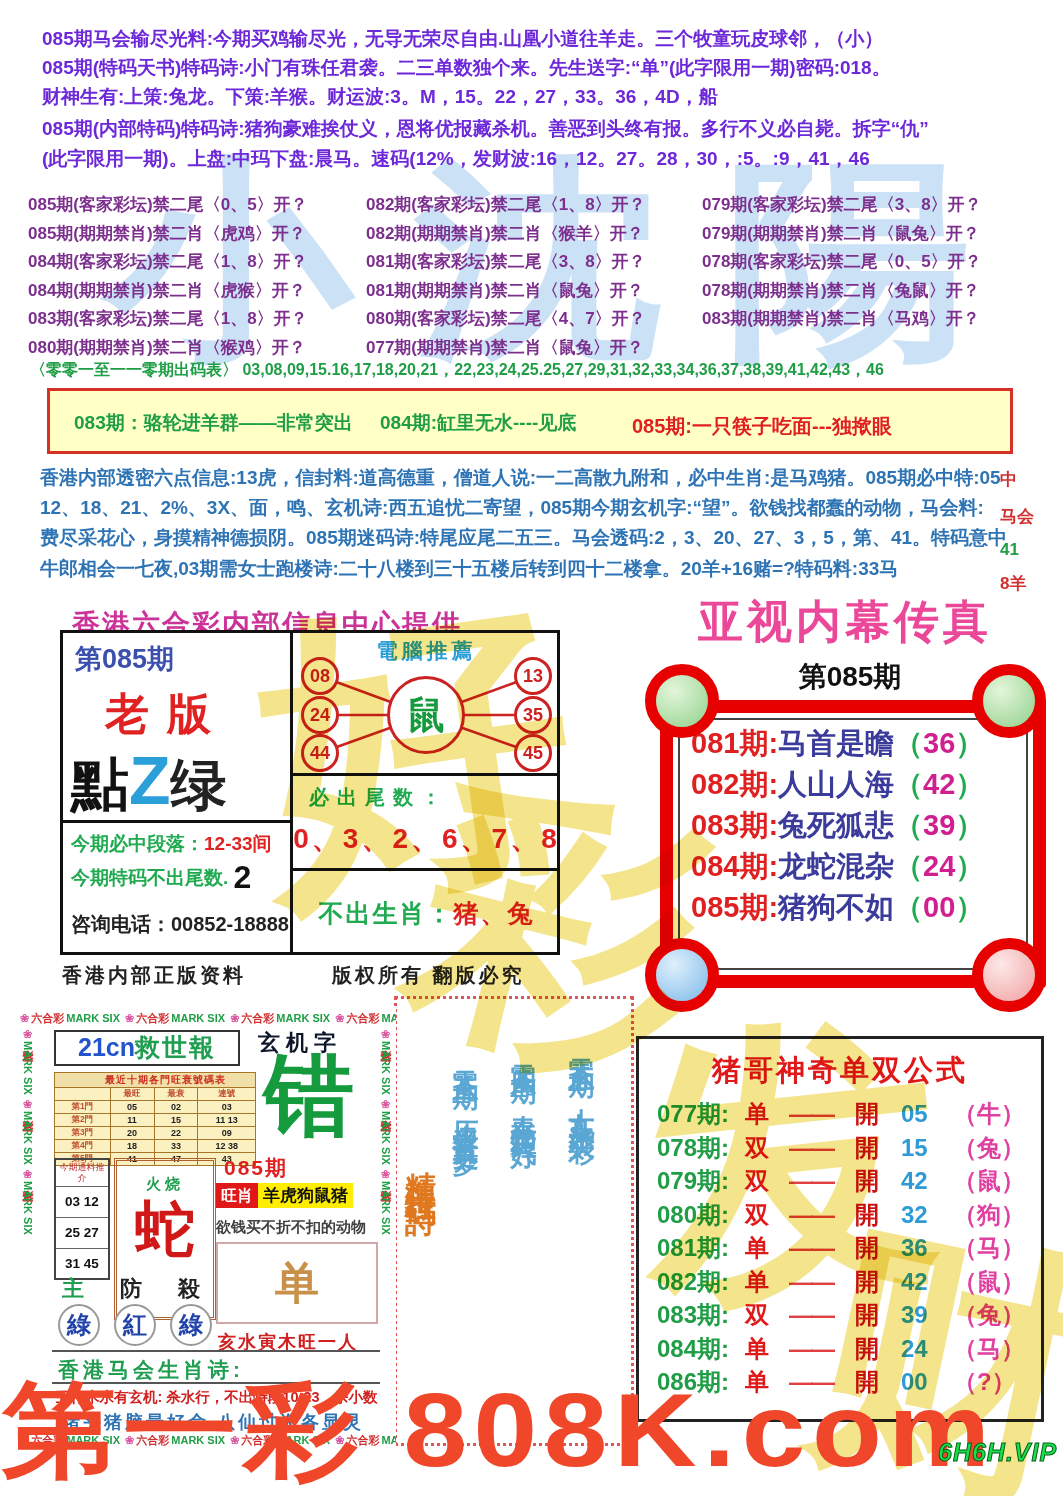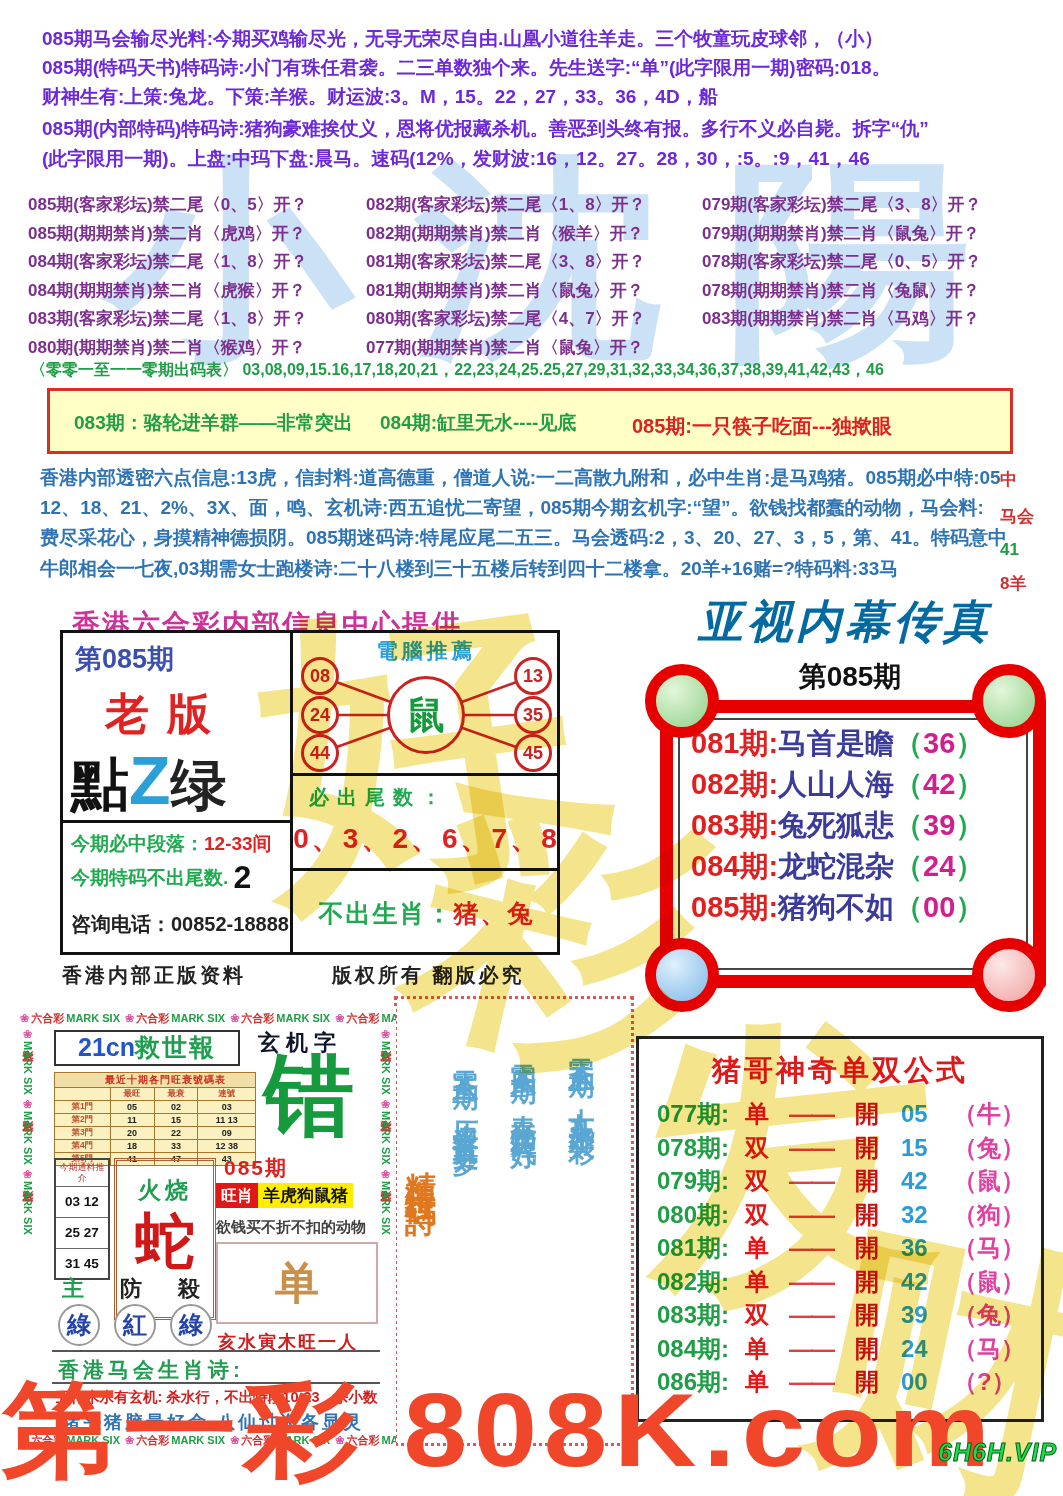--- a/index.html
+++ b/index.html
@@ -65,21 +65,21 @@
         box-sizing:border-box;text-align:center;line-height:32px;font-size:18px;font-weight:bold;color:#cc2222;z-index:2;}
   .ball-big{position:absolute;width:78px;height:78px;border:3px solid #cc2222;border-radius:50%;background:#fff;
         box-sizing:border-box;text-align:center;line-height:72px;font-size:38px;font-weight:bold;color:#169a3e;z-index:2;}
   .tails-label{position:absolute;left:16px;top:8px;font-size:20px;font-weight:bold;color:#1faa50;letter-spacing:8px;}
   .tails-vals{position:absolute;left:0;right:0;top:44px;text-align:center;font-size:28px;font-weight:bold;color:#e02222;letter-spacing:3px;}
   .zodiac-line{position:absolute;left:0;right:0;top:26px;text-align:center;font-size:25px;font-weight:bold;letter-spacing:2px;white-space:nowrap;}
   .lp-footl{position:absolute;left:62px;top:962px;font-size:20px;font-weight:bold;color:#222;letter-spacing:3px;z-index:2;}
   .lp-footr{position:absolute;left:332px;top:962px;font-size:20px;font-weight:bold;color:#222;letter-spacing:3px;z-index:2;}
   
   .rp-title{position:absolute;left:640px;top:592px;width:410px;text-align:center;font-size:45px;
-            font-weight:bold;font-style:italic;color:#0369a1;letter-spacing:4px;z-index:2;}
+            font-weight:bold;color:#ec4899;letter-spacing:4px;z-index:2;}
   .rp-issue{position:absolute;left:760px;top:658px;width:180px;text-align:center;font-size:28px;
             font-weight:bold;color:#111;z-index:2;}
   .rp-frame{position:absolute;left:660px;top:700px;width:386px;height:288px;border:13px solid #e60000;
             border-radius:4px;background:#fff;box-sizing:border-box;z-index:3;}
   .rp-inner{position:absolute;inset:5px;border:2px solid #444;}
   .rp-rows{position:absolute;left:18px;top:10px;z-index:4;}
   .rp-row{font-size:29px;font-weight:bold;line-height:41px;white-space:nowrap;}
   .rp-row .p{color:#e02020;} .rp-row .t{color:#3b3b9c;} .rp-row .pa{color:#1faa50;} .rp-row .n{color:#d02090;}
   .corner{position:absolute;width:74px;height:74px;border-radius:50%;border:11px solid #e60000;
           box-sizing:border-box;z-index:5;}
@@ -125,21 +125,21 @@
   .stats .tt{font-size:10px;color:#cc3020;background:#f0e0a8;letter-spacing:1px;height:14px;padding-left:21px;}
   .stats .hd{color:#c05030;font-size:8.5px;}
   .stats .lb{color:#c05030;font-size:8.5px;}
   .tips{position:absolute;left:36px;top:150px;width:56px;height:122px;border:2px solid #444;box-sizing:border-box;}
   .tips .tl{font-size:9px;font-weight:normal;color:#c03030;text-align:center;line-height:11px;
             border-bottom:1px solid #666;padding:2px 0;}
   .tips .tv{font-size:13.5px;font-weight:bold;color:#111;text-align:center;line-height:30px;border-bottom:1px solid #666;}
   .tips .tv:last-child{border-bottom:none;}
   .fire{position:absolute;left:96px;top:150px;width:102px;height:162px;border:3px double #b06030;
         box-sizing:border-box;text-align:center;}
-  .fire .fl{font-size:23px;font-weight:bold;color:#1f9e50;letter-spacing:4px;margin-top:14px;}
+  .fire .fl{font-size:15px;font-weight:bold;color:#1f9e50;letter-spacing:4px;margin-top:14px;}
   .fire .fc{font-size:60px;font-weight:bold;color:#d01818;line-height:1.2;}
   .ms-issue{position:absolute;left:206px;top:146px;font-size:21px;font-weight:bold;color:#e02020;letter-spacing:2px;}
   .wang{position:absolute;left:198px;top:176px;white-space:nowrap;}
   .wang .wl{background:#e01818;color:#fff;font-size:16px;font-weight:bold;padding:4px 5px;}
   .wang .wv{background:#ffee00;color:#111;font-size:17px;font-weight:bold;padding:3px 5px;}
   .money{position:absolute;left:198px;top:210px;font-size:15px;font-weight:bold;color:#404040;white-space:nowrap;}
   .danbox{position:absolute;left:198px;top:234px;width:162px;height:82px;border:2px solid #d0a8a8;
           box-sizing:border-box;text-align:center;}
   .danbox .dc{font-size:44px;font-weight:bold;color:#c89048;line-height:78px;}
   .danline{position:absolute;left:200px;top:322px;font-size:18px;font-weight:bold;color:#d02020;letter-spacing:2px;white-space:nowrap;}

